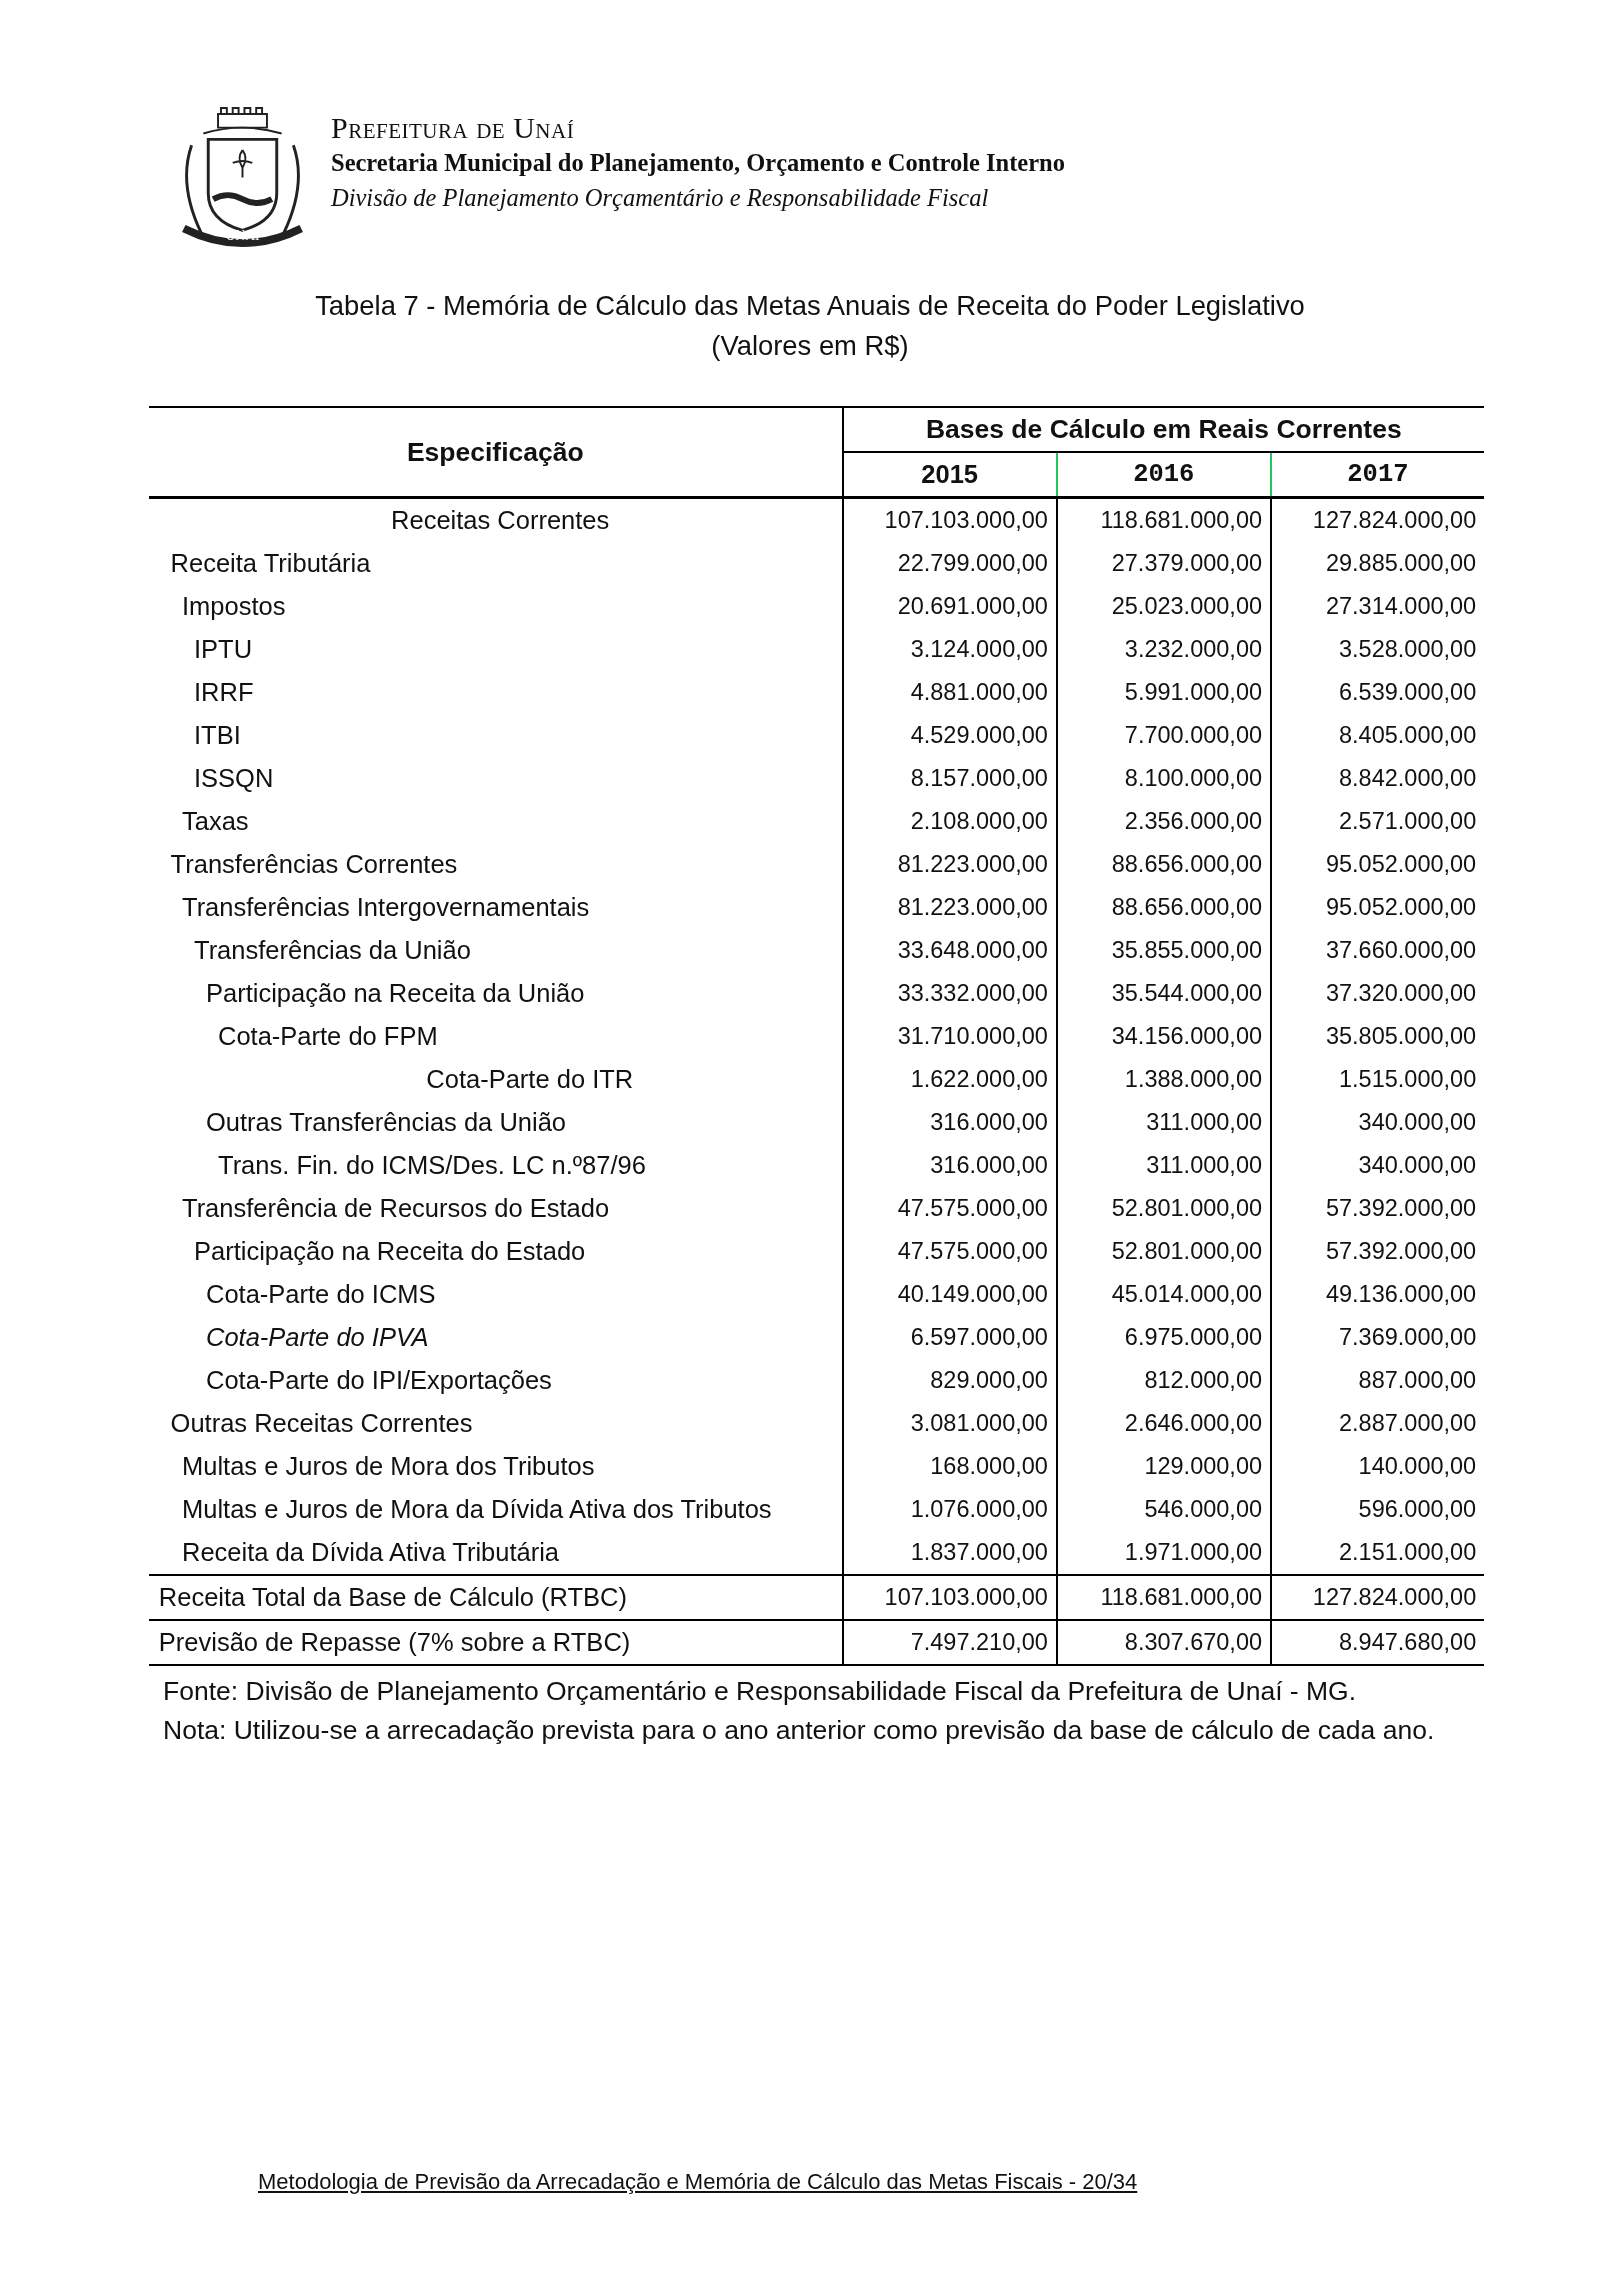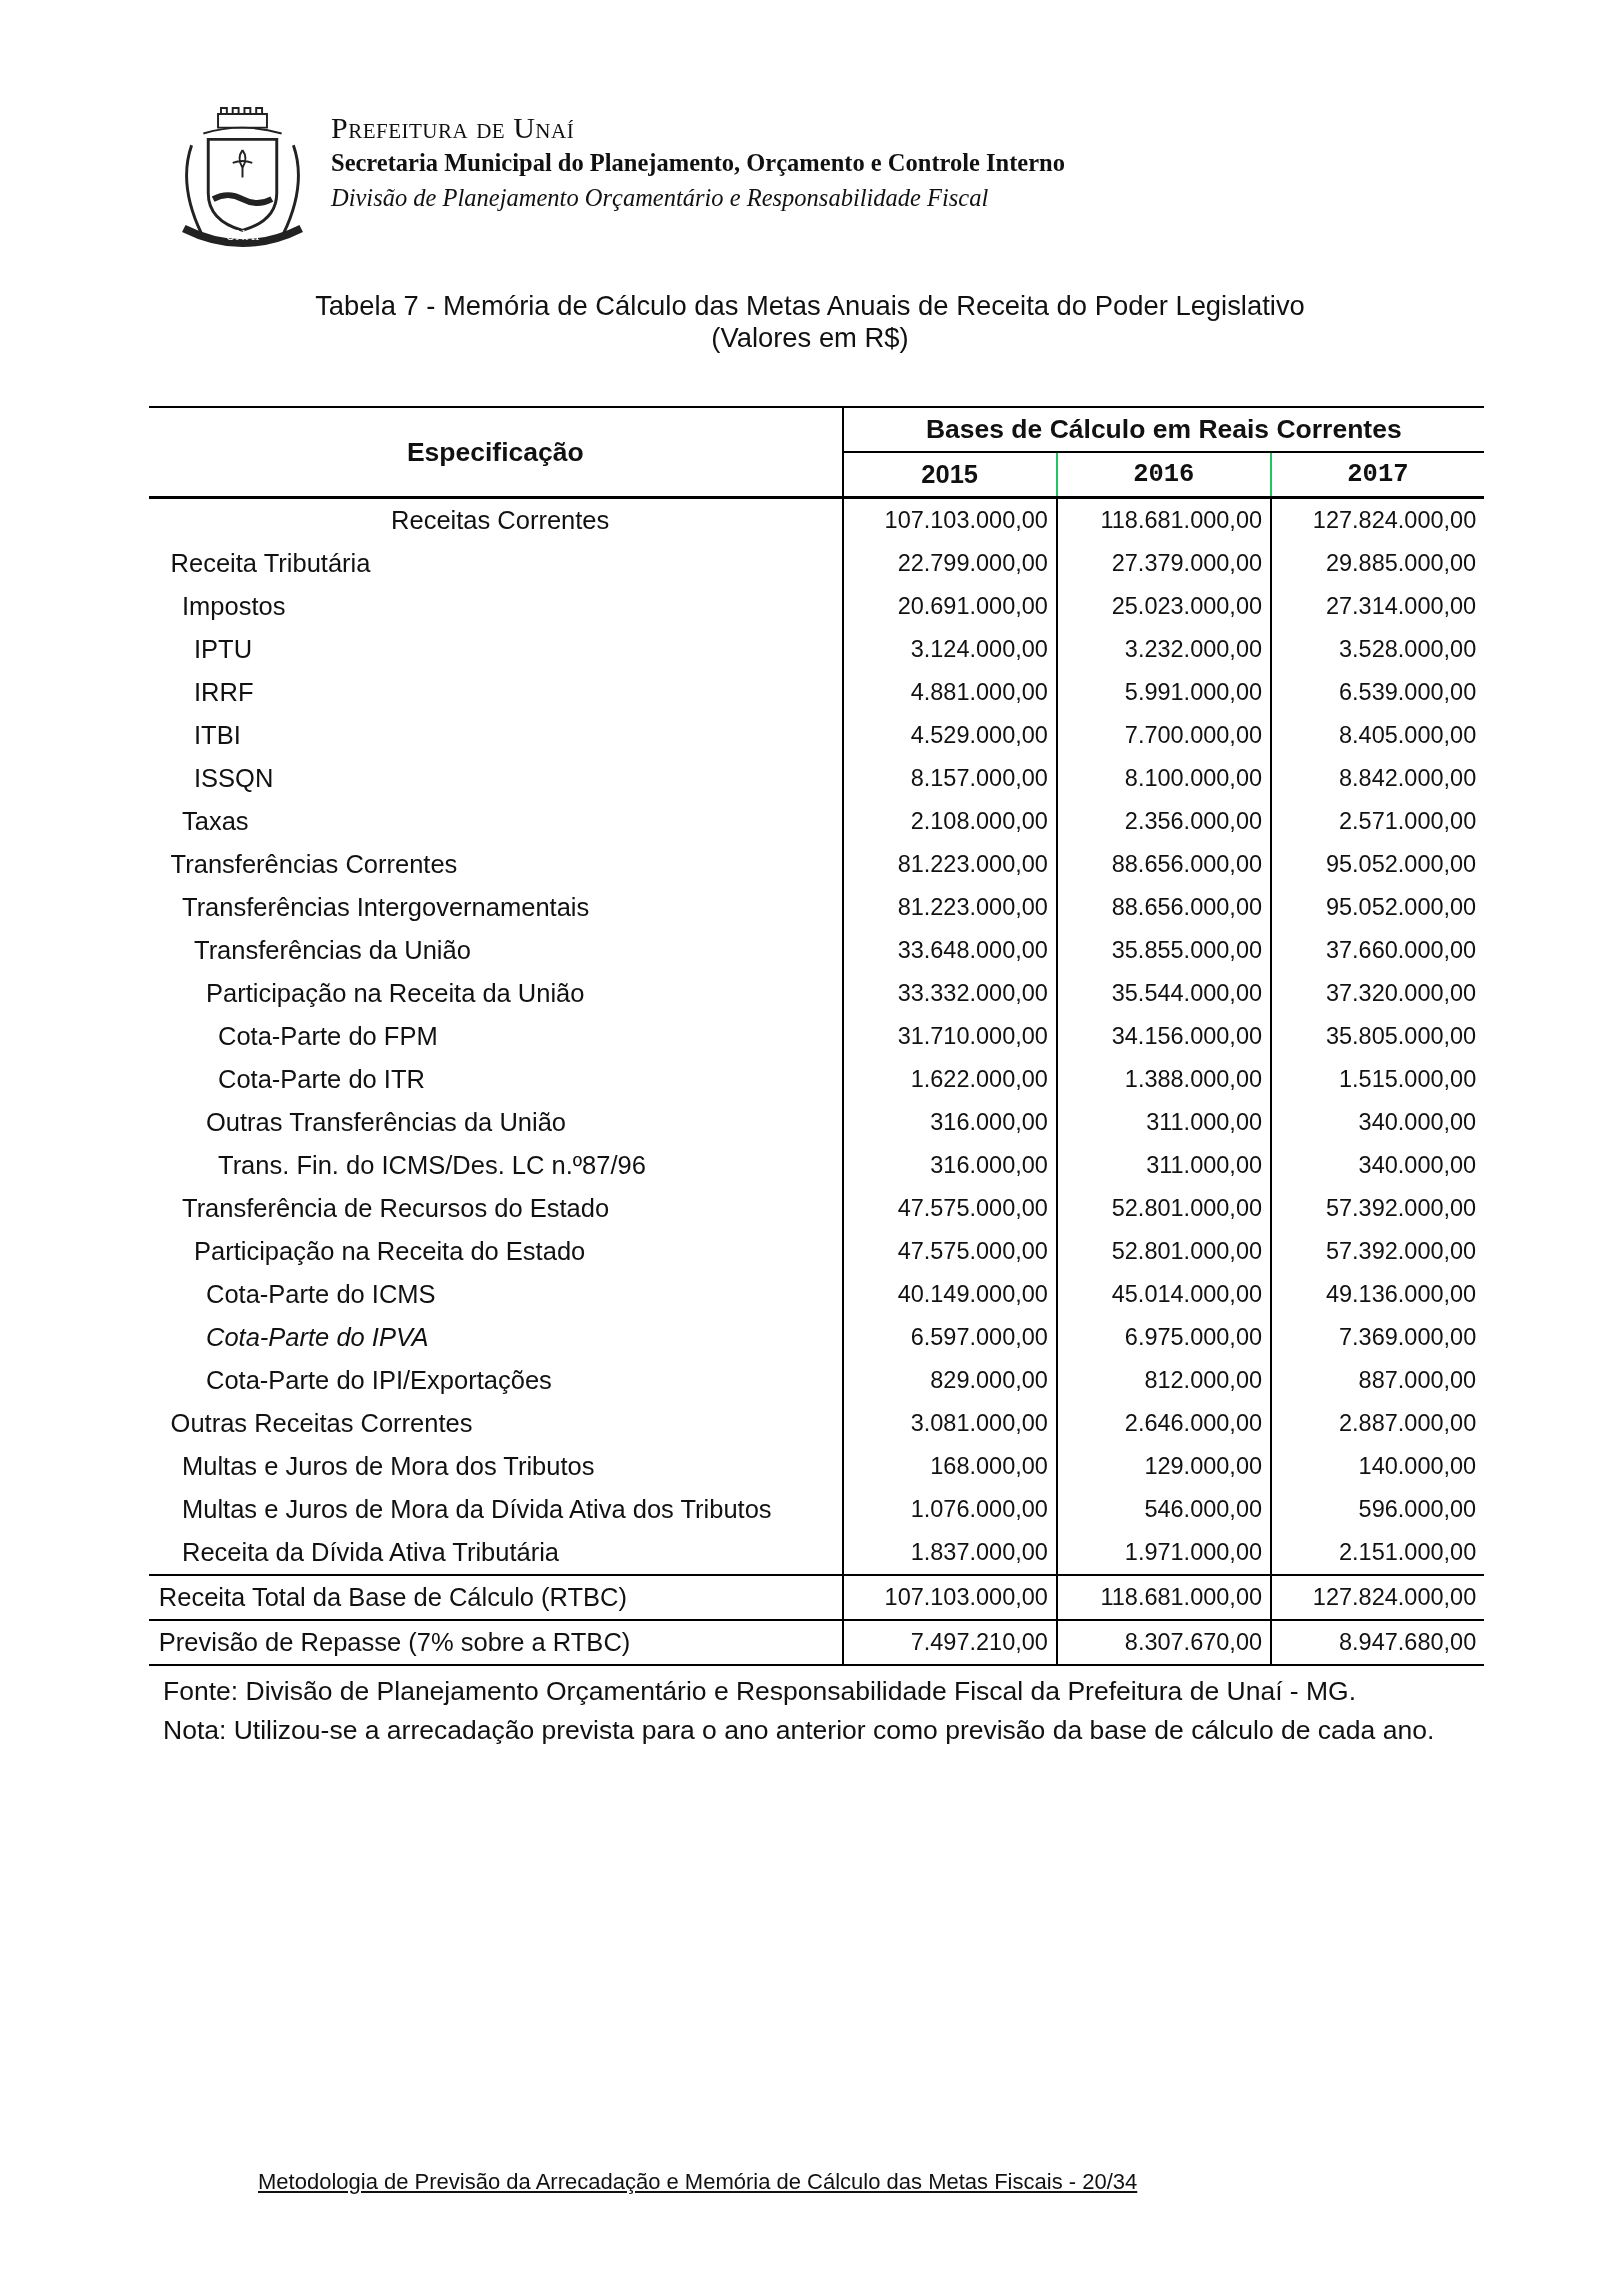--- a/index.html
+++ b/index.html
@@ -5,21 +5,21 @@
   html, body { margin:0; padding:0; background:#fff; }
   body { width:1620px; height:2293px; position:relative; font-family:"Liberation Sans", sans-serif; color:#111; overflow:hidden; }
   .header { position:absolute; left:174px; top:106px; height:157px; }
   .crest { position:absolute; left:0; top:0; width:137px; height:147px; }
   .hdr-text { position:absolute; left:157px; top:3.9px; width:980px; font-family:"Liberation Serif", serif; }
   .hdr-title { font-size:30px; font-variant:small-caps; letter-spacing:0.5px; line-height:35px; }
   .hdr-sec { font-size:24.5px; font-weight:bold; line-height:35px; }
   .hdr-dep { font-size:24.5px; line-height:35px; }
   .hdr-div { font-size:24.5px; font-style:italic; line-height:35px; }
   .caption { position:absolute; left:0; width:1620px; text-align:center; font-size:27.4px; line-height:39px; }
-  .cap1 { top:286px; } .cap2 { top:318px; }
+  .cap1 { top:286px; } .cap2 { top:326px; }
   table { position:absolute; left:149px; top:406px; width:1335px; border-collapse:collapse; font-size:25.5px; }
   th, td { padding:0; }
   .top-rule { border-top:2.9px solid #000; }
   th.spec { width:694px; font-weight:bold; font-size:26.5px; border-right:2px solid #000; border-bottom:3.9px solid #000; }
   th.group { font-weight:bold; font-size:26.5px; height:43px; border-bottom:2.9px solid #000; }
   th.yr { font-weight:bold; font-size:25.5px; height:43px; border-bottom:3.9px solid #000; width:213px; }
   th.yr + th.yr { border-left:2px solid #22c55e;font-family:Liberation Mono, monospace; }
   td { height:43px; line-height:43px; white-space:nowrap; }
   td.label { text-align:left; }
   td.num { text-align:right; padding-right:7.8px; font-size:23.5px; border-left:2px solid #000; }
@@ -140,21 +140,21 @@
         <td class="num">35.544.000,00</td>
         <td class="num">37.320.000,00</td>
       </tr>
       <tr>
         <td class="label" style="padding-left: 69px;">Cota-Parte do FPM</td>
         <td class="num">31.710.000,00</td>
         <td class="num">34.156.000,00</td>
         <td class="num">35.805.000,00</td>
       </tr>
       <tr>
-        <td class="label" style="padding-left: 69px;">Cota-Parte do ITR</td>
+        <td class="label" style="padding-left: 69px; text-align: center;">Cota-Parte do ITR</td>
         <td class="num">1.622.000,00</td>
         <td class="num">1.388.000,00</td>
         <td class="num">1.515.000,00</td>
       </tr>
       <tr>
         <td class="label" style="padding-left: 57px;">Outras Transferências da União</td>
         <td class="num">316.000,00</td>
         <td class="num">311.000,00</td>
         <td class="num">340.000,00</td>
       </tr>

